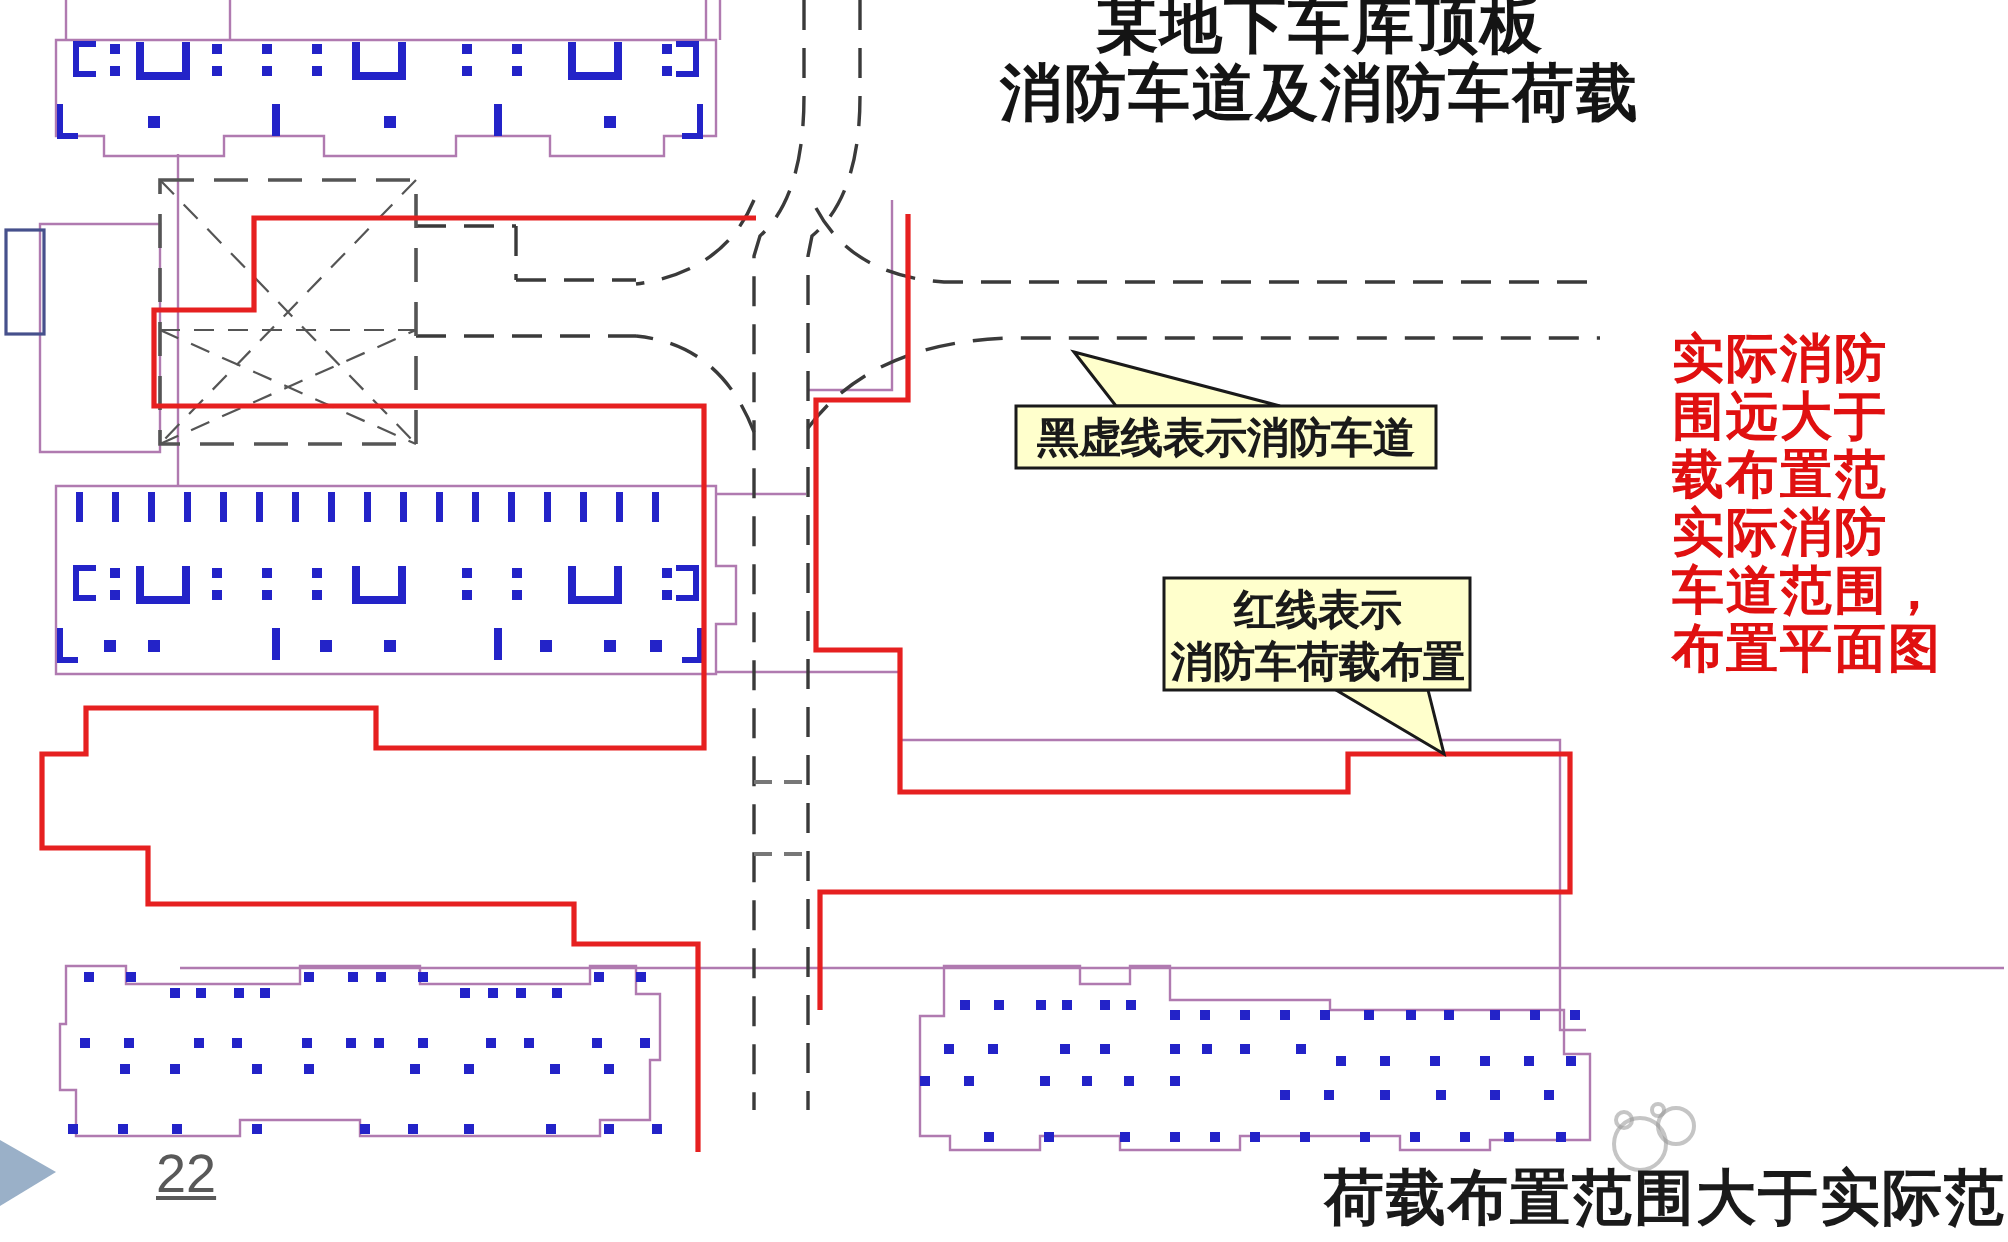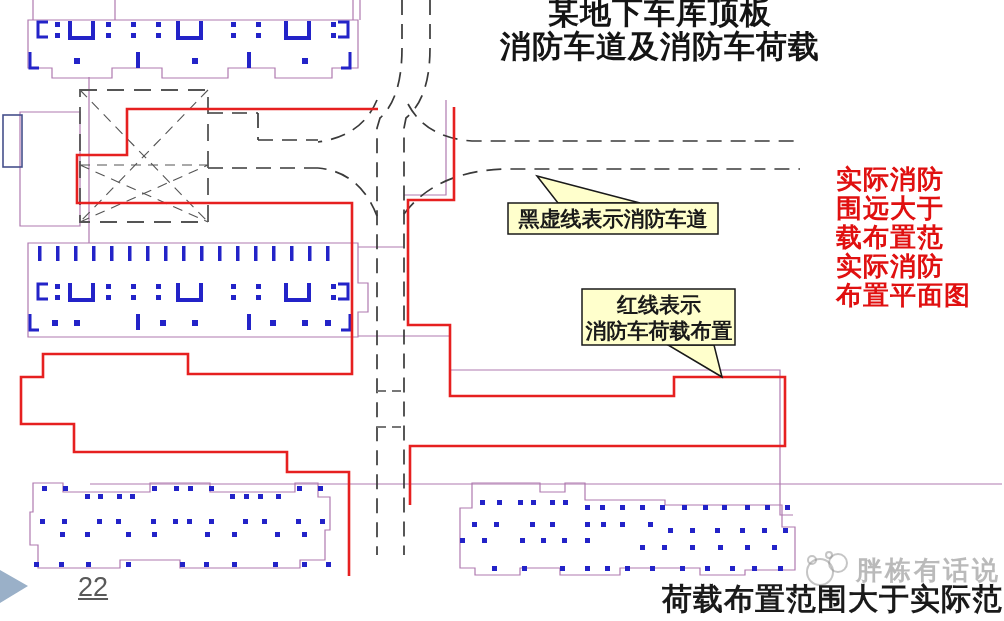--- a/index.html
+++ b/index.html
@@ -271,21 +271,21 @@
   <div class="title">
     <div>某地下车库顶板</div>
     <div>消防车道及消防车荷载</div>
   </div>
 
   <div class="side-note">
     <div>实际消防</div>
     <div>围远大于</div>
     <div>载布置范</div>
     <div>实际消防</div>
+    <div>车道范围，</div>
     <div>布置平面图</div>
   </div>
 
-  <div class="watermark">胖栋有话说</div>
 
   <div class="caption">荷载布置范围大于实际范围</div>
 
   <div class="page-number">22</div>
 </div>
 
 </body></html>

